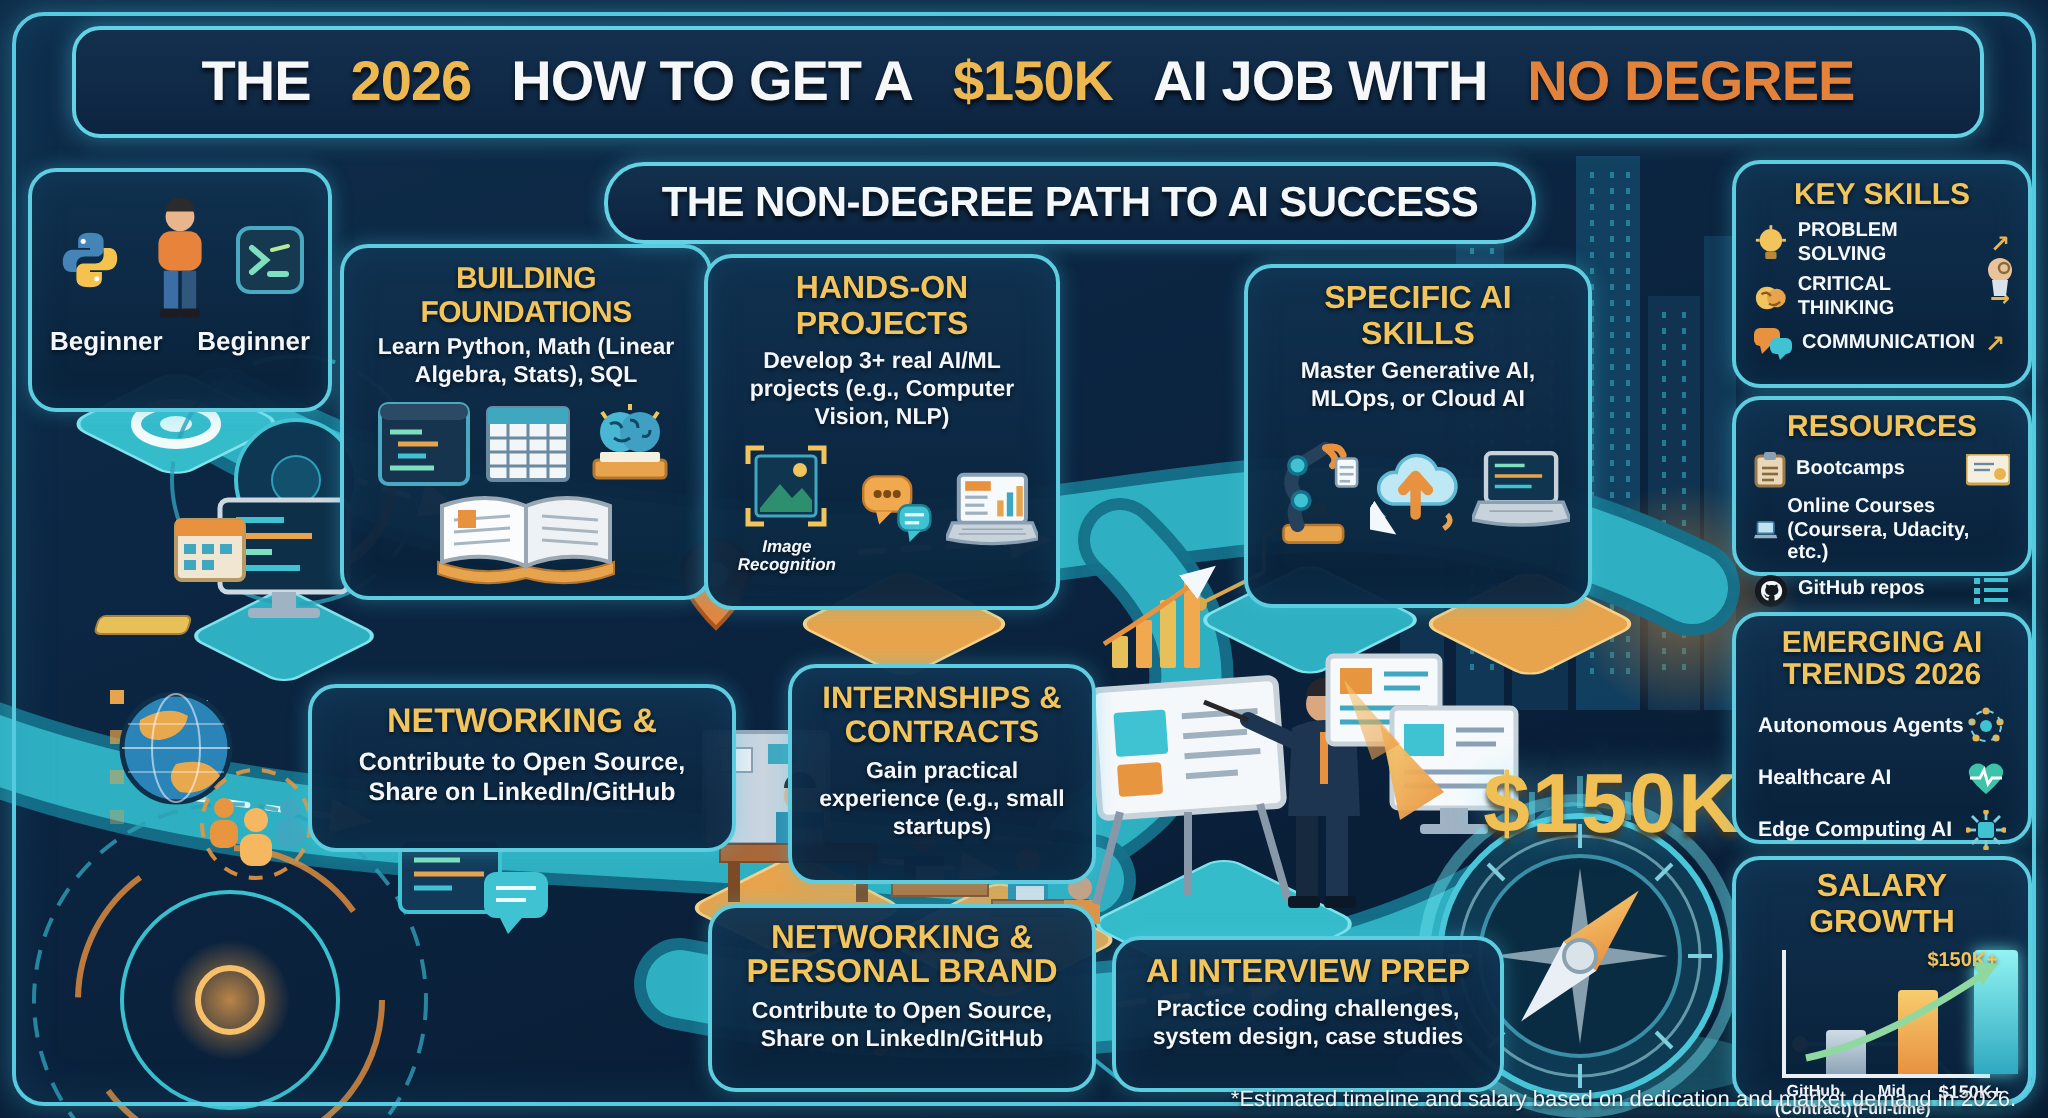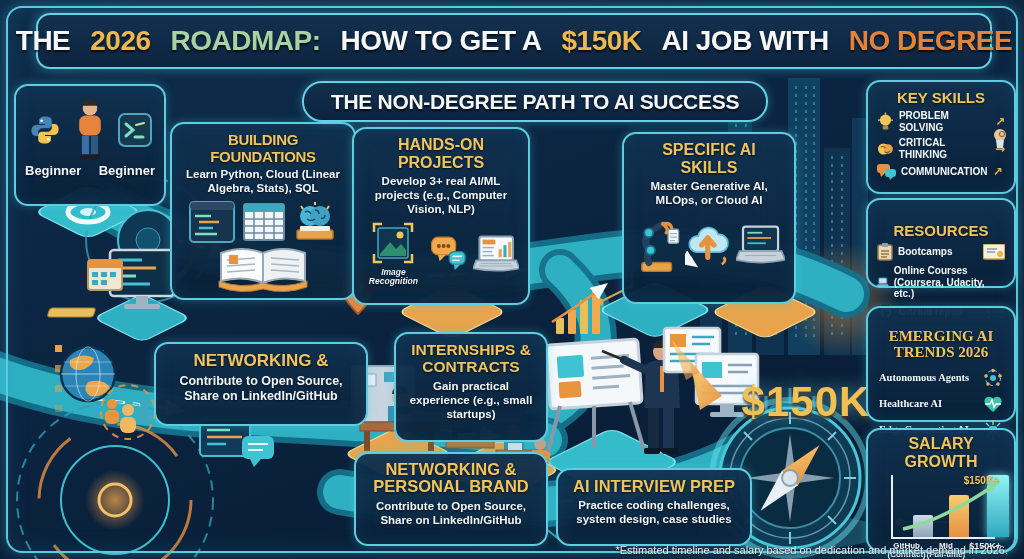--- a/index.html
+++ b/index.html
@@ -361,21 +361,20 @@
         <line x1="814" y1="396" x2="814" y2="410"></line>
       </g>
   </g>
 </svg>
 
 <div class="frame"></div>
 
 <div class="titlebar">
   <span class="c-white">THE</span>
   <span class="c-gold">2026</span>
-  <span class="c-green">ROADMAP:</span>
   <span class="c-white">HOW TO GET A</span>
   <span class="c-gold">$150K</span>
   <span class="c-white">AI JOB WITH</span>
   <span class="c-orange">NO DEGREE</span>
 </div>
 
 <div class="subtitle">THE NON-DEGREE PATH TO AI SUCCESS</div>
 
 <div class="box" style="left:14px;top:84px;width:152px;height:122px;">
   <div class="iconrow" style="gap:10px;">
@@ -402,21 +401,21 @@
     </svg>
   </div>
   <div style="display:flex;justify-content:space-between;margin-top:2px;">
     <span class="desc" style="font-size:13px;">Beginner</span>
     <span class="desc" style="font-size:13px;">Beginner</span>
   </div>
 </div>
 
 <div class="box" style="left:170px;top:122px;width:186px;height:178px;">
   <div class="gold" style="font-size:15px;letter-spacing:-.3px;">BUILDING FOUNDATIONS</div>
-  <div class="desc" style="font-size:11.5px;margin-top:2px;">Learn Python, Cloud (Linear Algebra, Stats), SQL</div>
+  <div class="desc" style="font-size:11.5px;margin-top:2px;">Learn Python, Math (Linear Algebra, Stats), SQL</div>
   <div class="iconrow">
     <svg width="46" height="42" viewBox="0 0 46 42">
       <rect x="1" y="1" width="44" height="40" rx="4" fill="#16344e" stroke="#4aa9c0" stroke-width="2"></rect>
       <rect x="1" y="1" width="44" height="8" rx="4" fill="#2a4a66"></rect>
       <g stroke-width="2.5">
           <line x1="6" y1="15" x2="22" y2="15" stroke="#7fe0c0"></line>
           <line x1="10" y1="21" x2="30" y2="21" stroke="#e8a44c"></line>
           <line x1="10" y1="27" x2="24" y2="27" stroke="#3fc3d2"></line>
           <line x1="6" y1="33" x2="28" y2="33" stroke="#7fe0c0"></line>
         </g>
@@ -611,21 +610,21 @@
     <span class="lbl">COMMUNICATION</span>
     <span class="arrow-glyph">↗</span>
   </div>
   <svg width="16" height="22" viewBox="0 0 16 22" style="position:absolute;right:6px;top:46px;">
       <circle cx="8" cy="7" r="6" fill="#e9c49a"></circle>
       <path d="M4 12 h8 l-1 8 h-6 z" fill="#d8e4ea"></path>
       <circle cx="10" cy="6" r="2.5" fill="none" stroke="#8a6a3a" stroke-width="1.2"></circle>
     </svg>
 </div>
 
-<div class="box side" style="top:198px;height:90px;padding-top:22px;">
+<div class="box side" style="top:198px;height:90px;padding-top:5px;">
   <div class="gold h">RESOURCES</div>
   <div class="srow">
     <svg width="16" height="18" viewBox="0 0 16 18">
         <rect x="1" y="2" width="14" height="15" rx="2" fill="#e9d7b8" stroke="#9a7a4a" stroke-width="1.5"></rect>
         <rect x="5" y="0" width="6" height="4" rx="1" fill="#8aa0b4"></rect>
         <g stroke="#8a6a3a" stroke-width="1.3">
           <line x1="4" y1="8" x2="12" y2="8"></line>
           <line x1="4" y1="11" x2="12" y2="11"></line>
           <line x1="4" y1="14" x2="10" y2="14"></line>
         </g>
@@ -661,21 +660,21 @@
         </g>
         <g fill="#3fc3d2">
           <rect x="0" y="1" width="3" height="3"></rect>
           <rect x="0" y="6" width="3" height="3"></rect>
           <rect x="0" y="11" width="3" height="3"></rect>
         </g>
       </svg>
   </div>
 </div>
 
-<div class="box side" style="top:306px;height:116px;padding-top:21px;font-family:Liberation Serif, serif;">
+<div class="box side" style="top:306px;height:116px;padding-top:6px;">
   <div class="gold h" style="line-height:1.05;width:116px;margin:0 auto 2px;">EMERGING AI TRENDS 2026</div>
   <div class="trow">
     <span class="lbl">Autonomous Agents</span>
     <svg width="20" height="20" viewBox="0 0 20 20">
         <circle cx="10" cy="10" r="3" fill="#3fc3d2"></circle>
         <g fill="#e8b44e">
           <circle cx="10" cy="2.5" r="1.8"></circle>
           <circle cx="17" cy="8" r="1.8"></circle>
           <circle cx="15" cy="16" r="1.8"></circle>
           <circle cx="5" cy="16" r="1.8"></circle>

